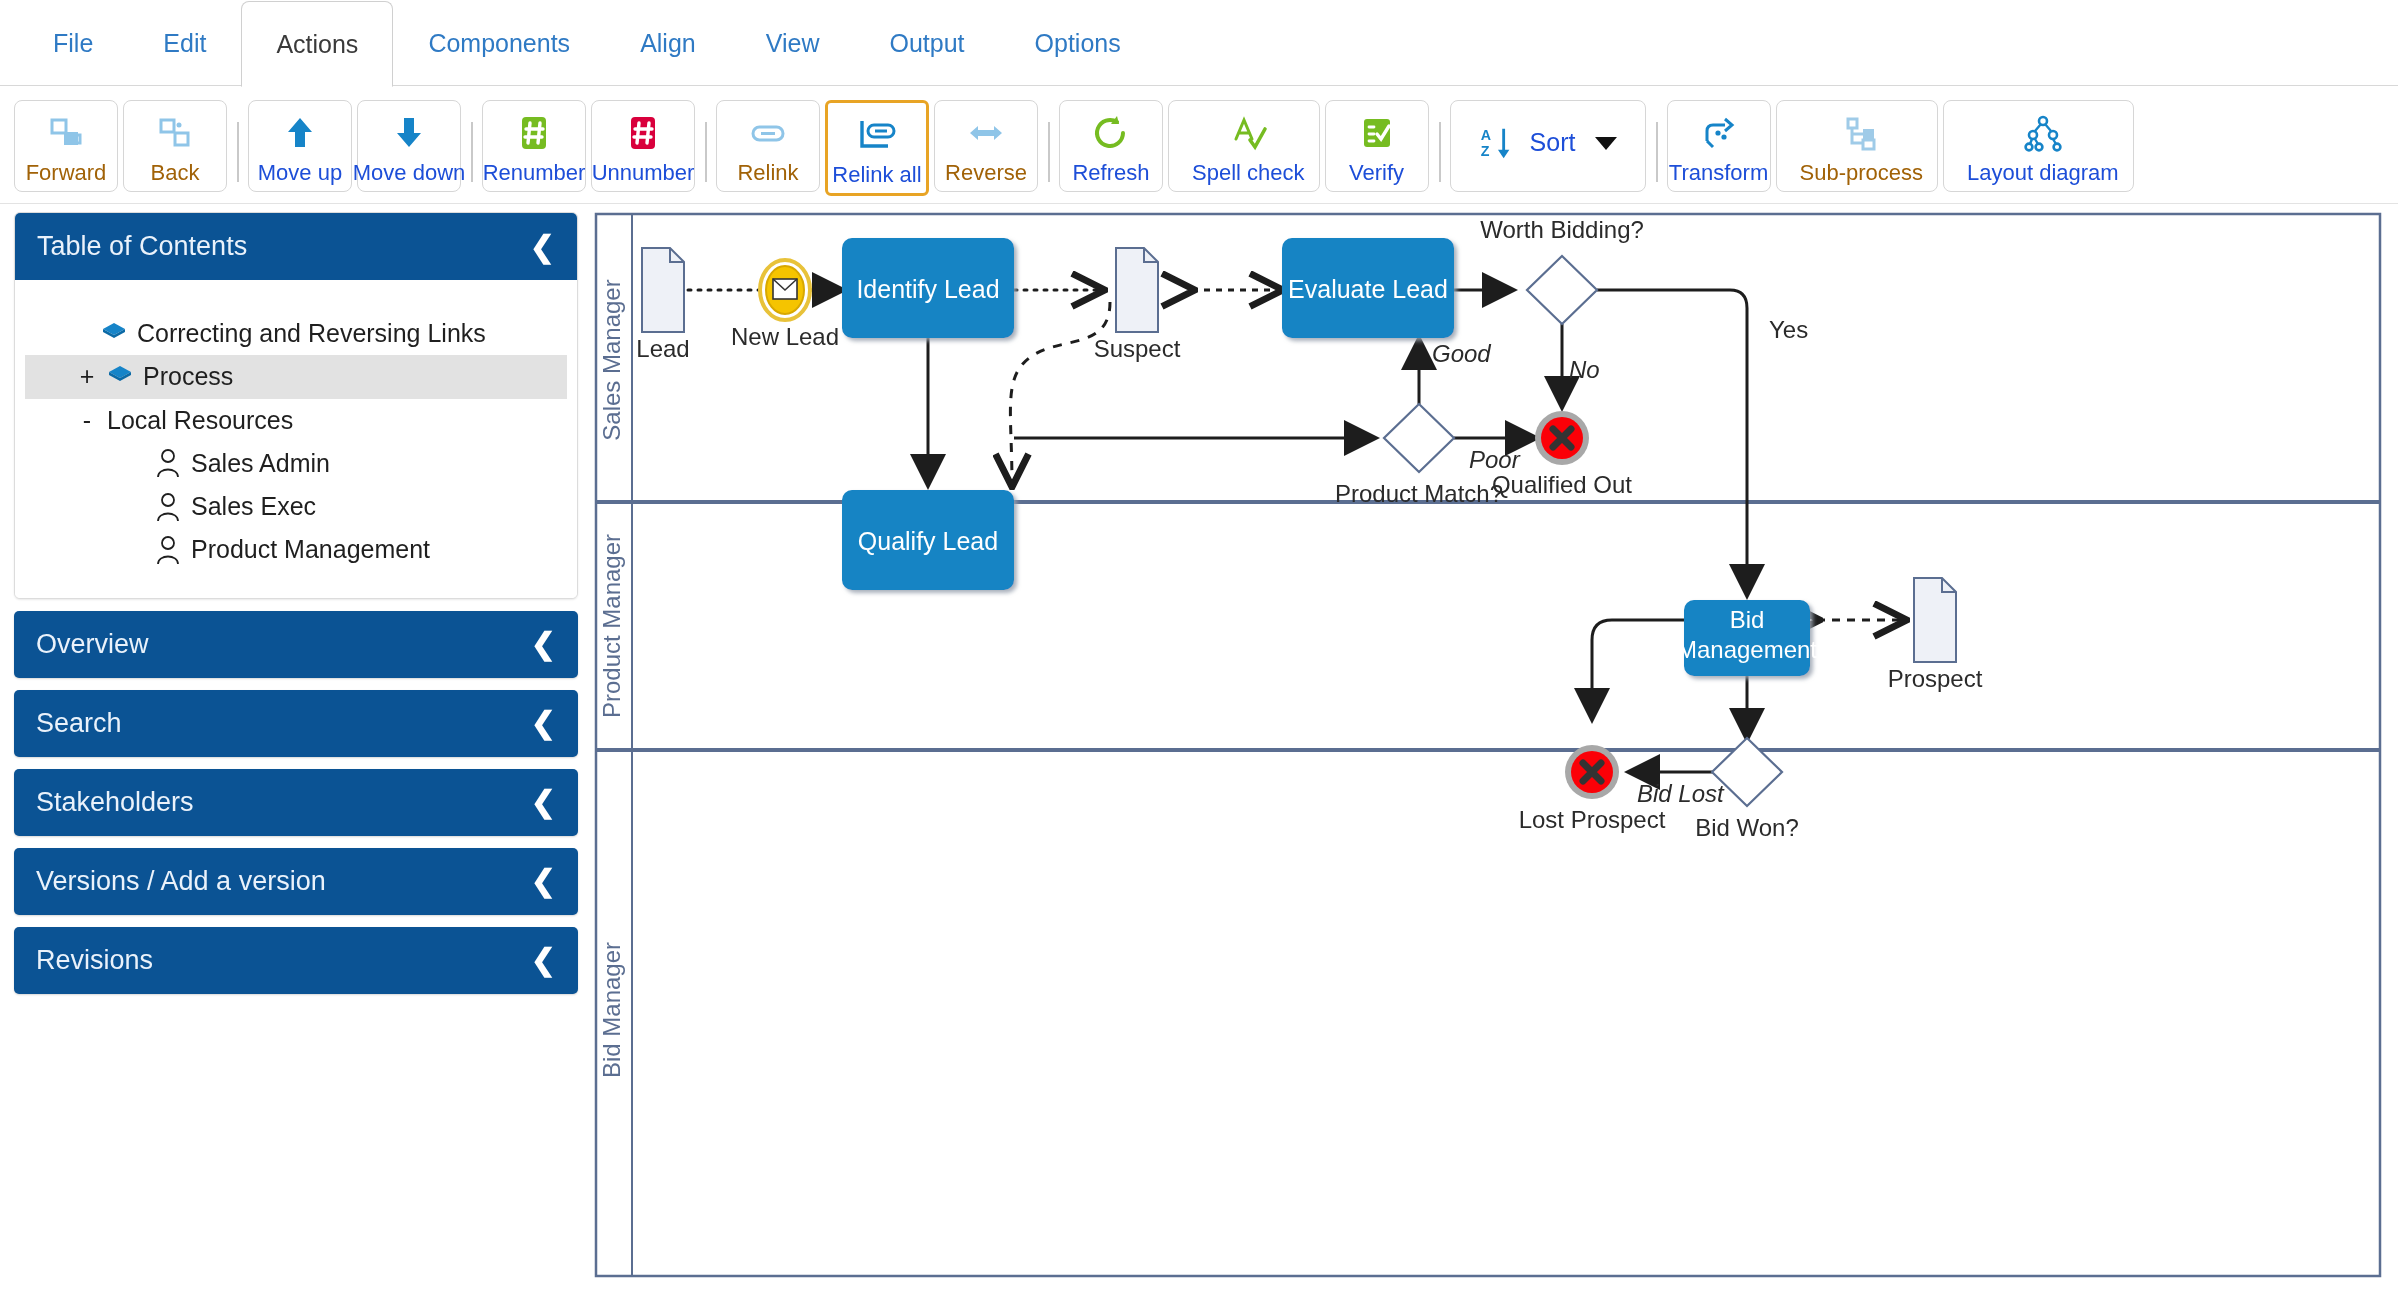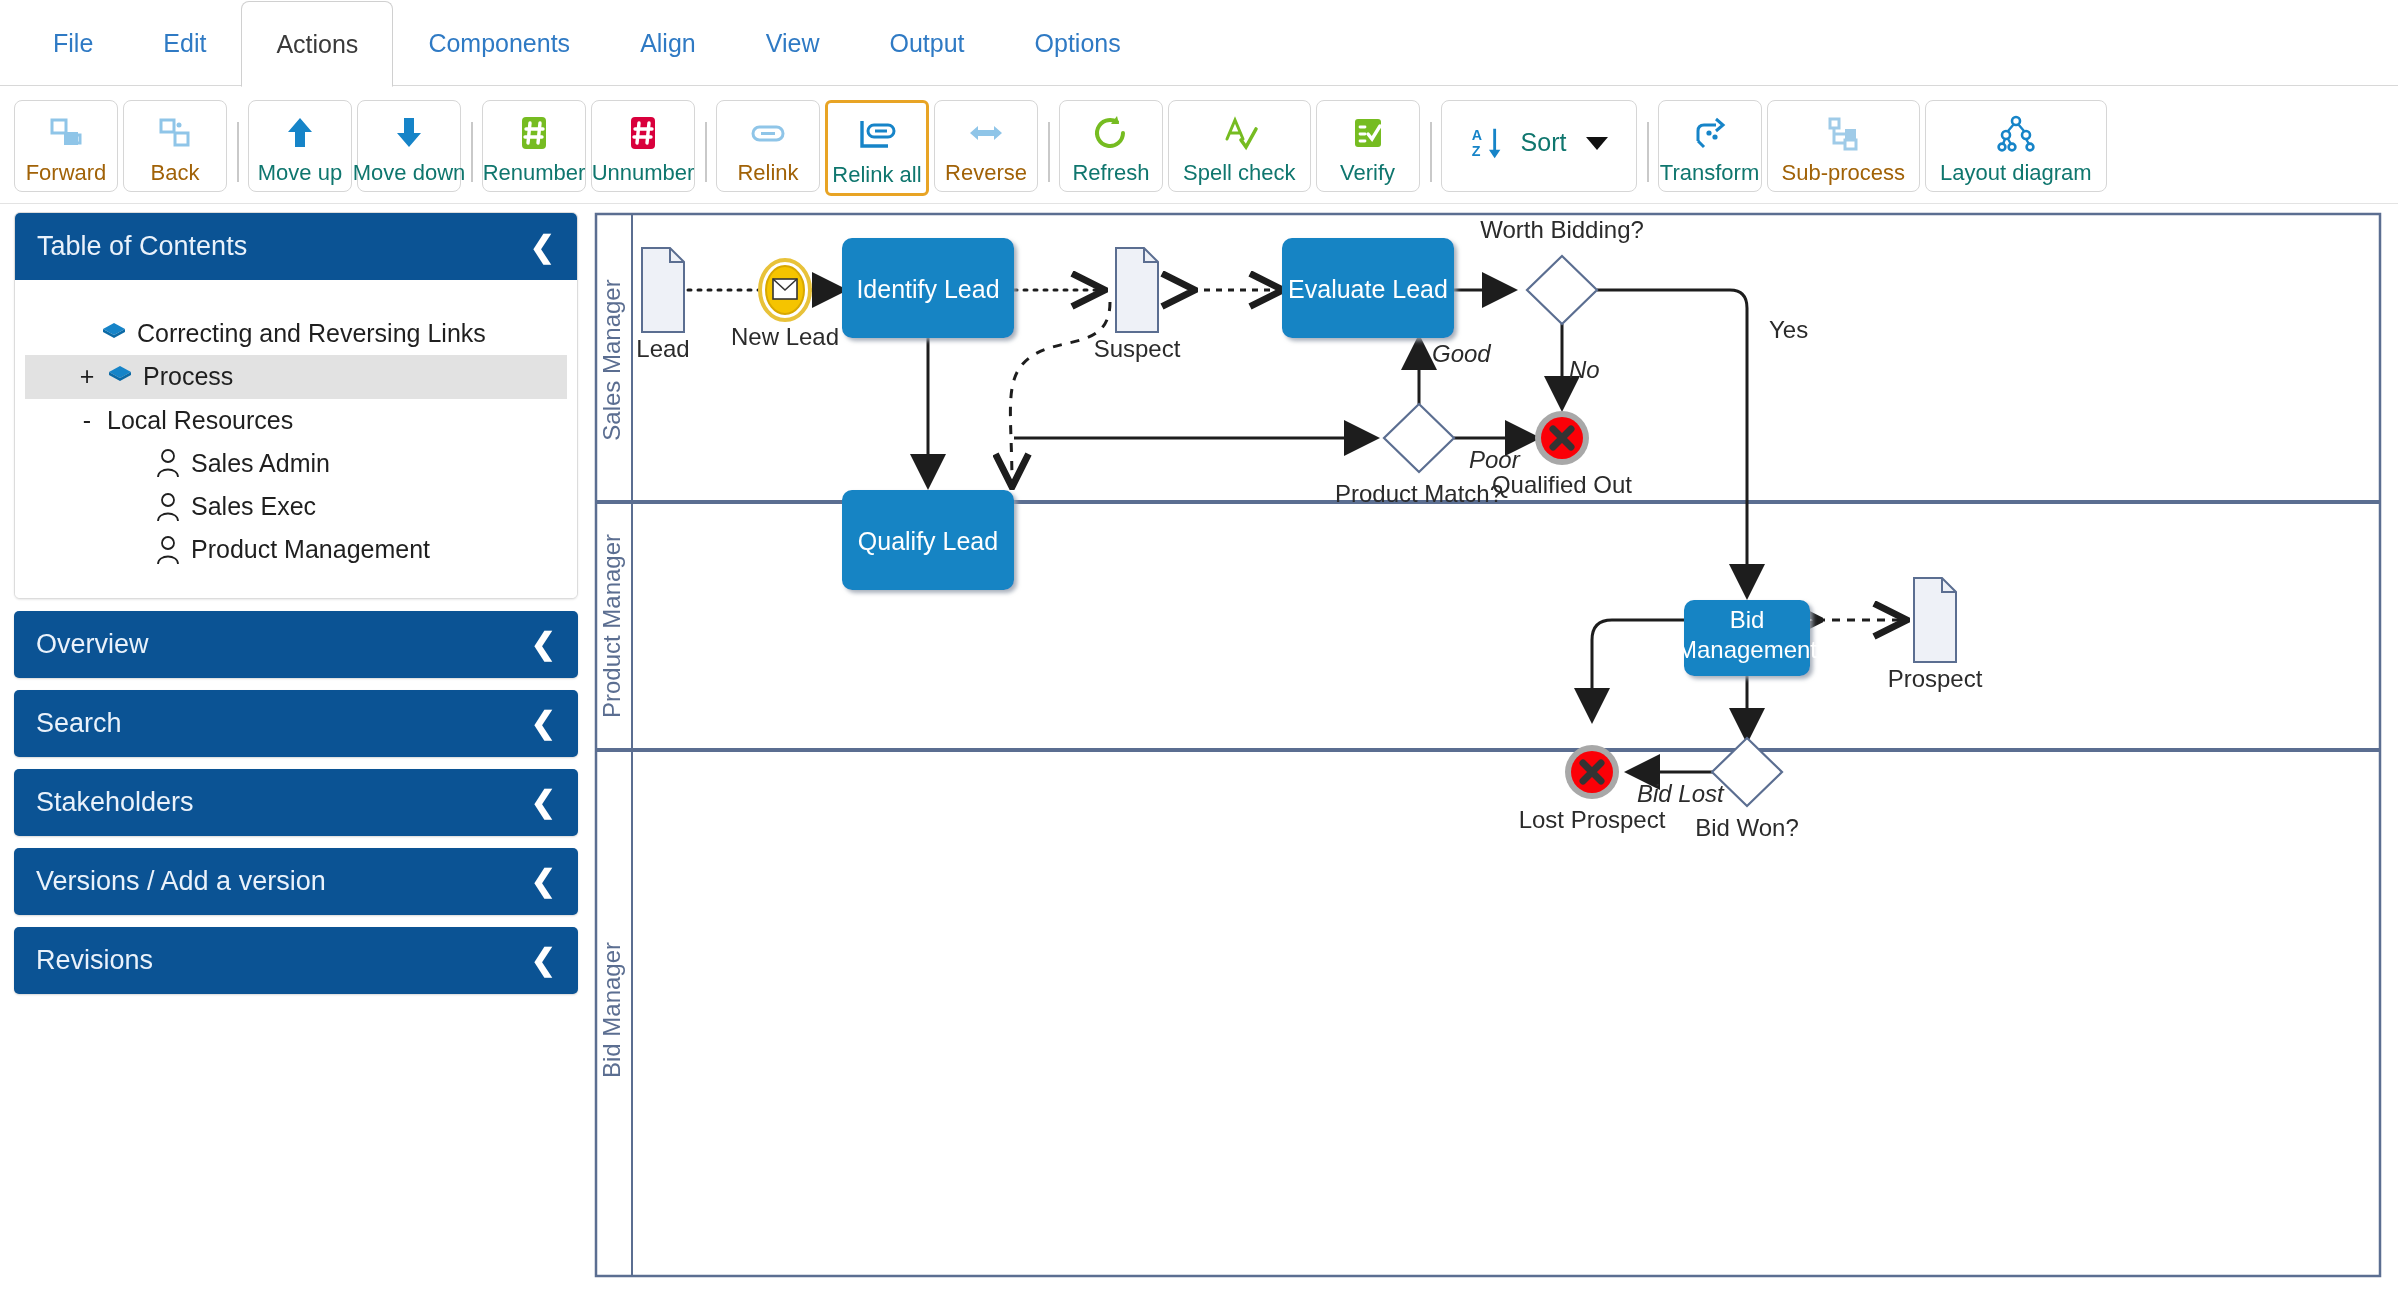--- a/index.html
+++ b/index.html
@@ -70,26 +70,26 @@
     flex-direction: column;
     align-items: center;
     justify-content: flex-start;
     padding: 12px 4px 6px 4px;
     cursor: pointer;
     margin-right: 5px;
     position: relative;
   }
   .tbtn .lbl {
     font-size: 22px;
-    color: #0f766e;
+    color: #1d4ed8;
     margin-top: 8px;
     white-space: nowrap;
     line-height: 1.1;
   }
-  .tbtn.wide { width: auto; padding-left: 14px; padding-right: 14px; }
+  .tbtn.wide { width: auto; padding-left: 23px; padding-right: 14px; }
   .tbtn.disabled .lbl { color: #a16207; }
   .tbtn.selected {
     border: 3px solid #e8a425;
     border-radius: 6px;
   }
   .tsep {
     width: 2px;
     background: #c9c9c9;
     height: 60px;
     margin: 22px 9px 0 5px;

